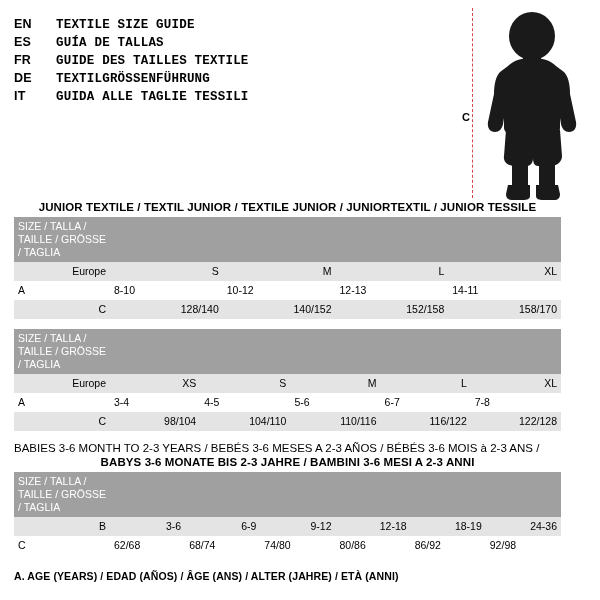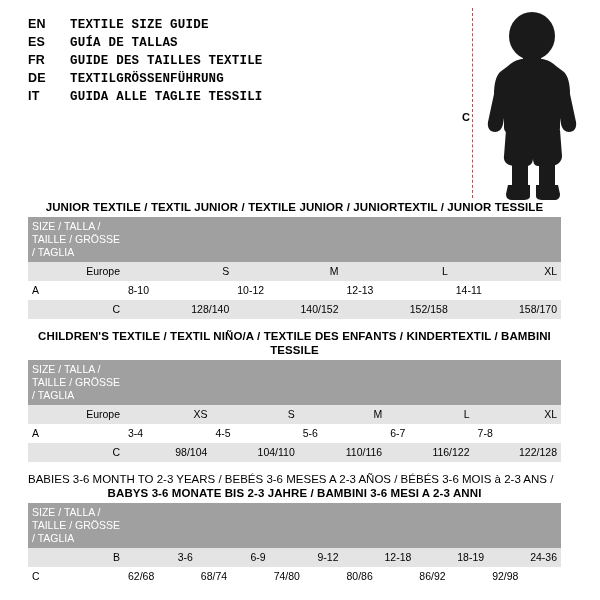--- a/index.html
+++ b/index.html
@@ -13,21 +13,21 @@
     font-family: "Liberation Sans", sans-serif;
     color: #000000;
     position: relative;
     overflow: hidden;
   }
   .page {
     position: relative;
     width: 579px;
     height: 600px;
     box-sizing: border-box;
-    padding: 14px 18px 10px 28px;
+    padding: 14px 18px 10px 14px;
   }
 
   
   .lang-block {
     margin-top: 2px;
   }
   .lang-row {
     display: flex;
     align-items: baseline;
     line-height: 17px;
@@ -232,21 +232,20 @@
           <td>128/140</td>
           <td>140/152</td>
           <td>152/158</td>
           <td>158/170</td>
         </tr>
       </tbody>
     </table>
   </div>
 
   <div class="tbl-wrap">
-    <div class="sect-title">CHILDREN'S TEXTILE / TEXTIL NIÑO/A / TEXTILE DES ENFANTS / KINDERTEXTIL / BAMBINI TESSILE</div>
     <table class="size-table">
       <tbody>
         <tr class="hdr">
           <td class="first-col">SIZE / TALLA / TAILLE / GRÖSSE / TAGLIA</td>
           <td></td>
           <td></td>
           <td></td>
           <td></td>
           <td></td>
         </tr>

